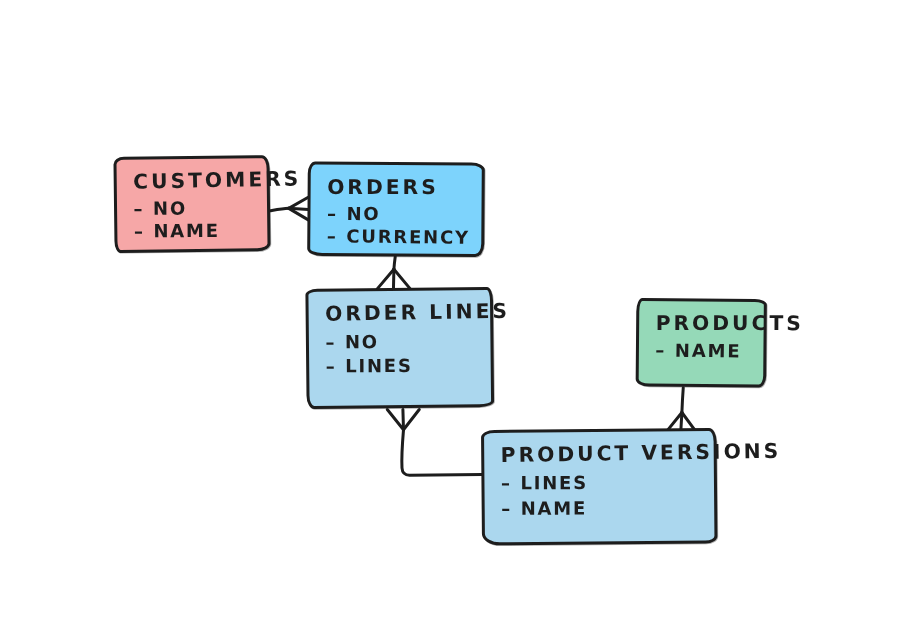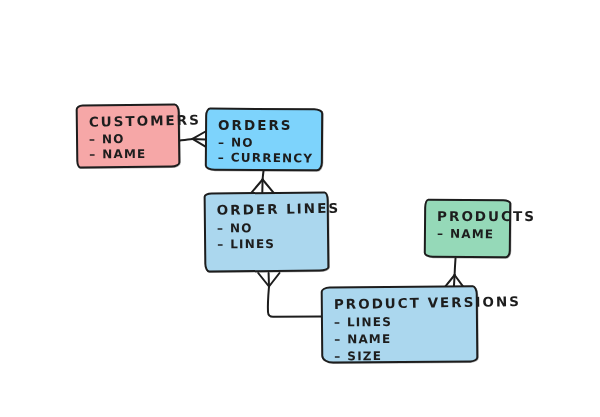--- a/index.html
+++ b/index.html
@@ -117,17 +117,16 @@
     <div class="attrs">
       <div class="attr"><span class="dash">–</span><span>NAME</span></div>
     </div>
   </div>
 
   <div class="entity" style="left: 321px; top: 286px; width: 157px; height: 77px; --rot: -0.5deg; --lh: 17px; border-radius: 9px 5px 8px 12px / 5px 9px 5px 8px; background: rgb(171, 215, 238);">
     <div class="title">PRODUCT VERSIONS</div>
     <div class="attrs">
       <div class="attr"><span class="dash">–</span><span>LINES</span></div>
       <div class="attr"><span class="dash">–</span><span>NAME</span></div>
-      <div class="attr"><span class="dash">–</span><span>SIZE</span></div>
     </div>
   </div>
 
 </div>
 
 </body></html>

